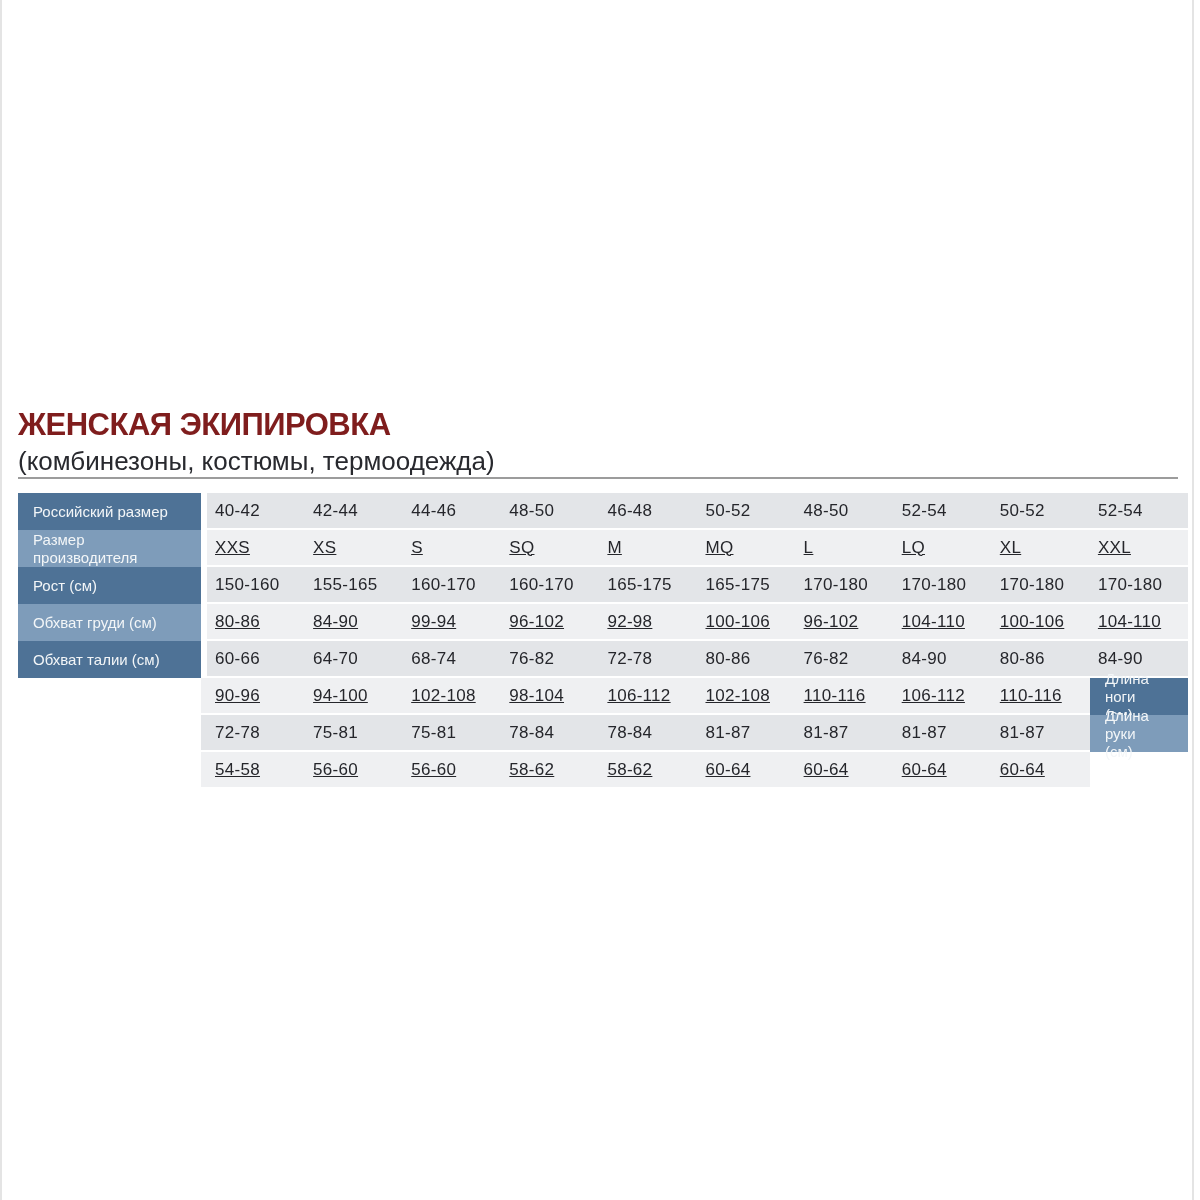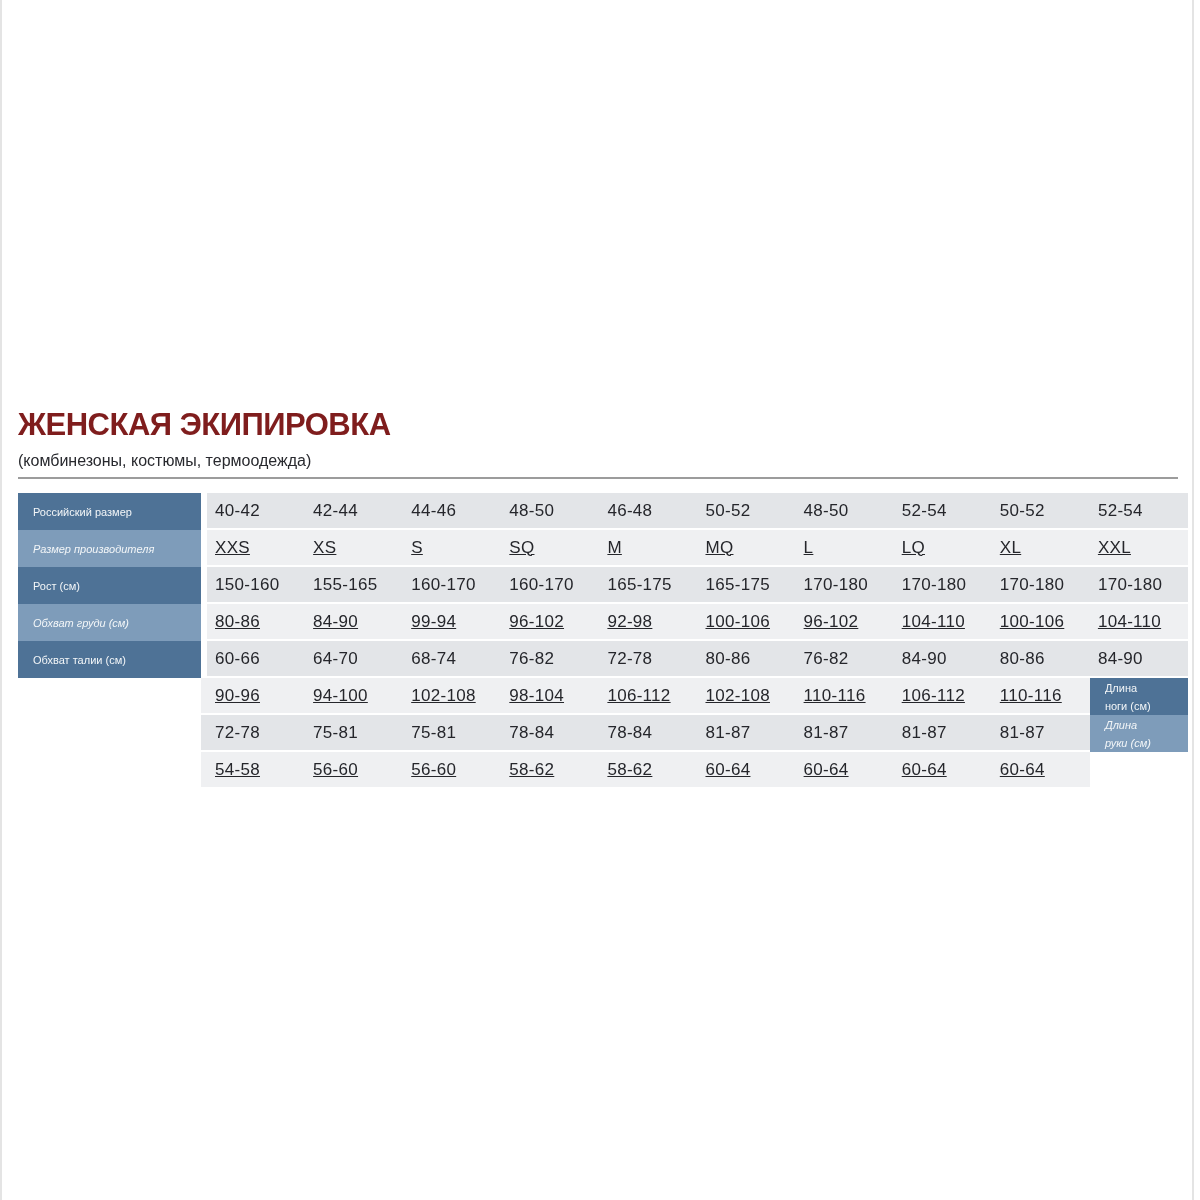--- a/index.html
+++ b/index.html
@@ -34,21 +34,21 @@
     margin: 0;
     font-size: 31px;
     line-height: 33px;
     font-weight: bold;
     letter-spacing: -0.5px;
     color: #7f1d1d;
     text-transform: uppercase;
   }
   .page-subtitle {
     margin-top: 5px;
-    font-size: 16px;
+    font-size: 26px;
     line-height: 30px;
     font-weight: 400;
     color: #28292e;
   }
   .divider {
     position: absolute;
     left: 18px;
     top: 477px;
     width: 1160px;
     height: 2px;
@@ -64,26 +64,26 @@
     grid-template-columns: 183px 6px repeat(10, 1fr);
     grid-auto-rows: 37px;
   }
   .cell {
     box-sizing: border-box;
     display: flex;
     align-items: center;
   }
   .cell.label {
     padding: 0 30px 0 15px;
-    font-size: 11px;
+    font-size: 15px;
     line-height: 18px;
     color: #f3f6f8;
   }
   .cell.label.odd  { background: #4e7296; }
-  .cell.label.even { background: #7e9cba; font-style: italic; }
+  .cell.label.even { background: #7e9cba; }
   .gap {
     background: transparent;
   }
   .cell.value {
     padding-left: 8px;
     font-size: 17px;
     letter-spacing: 0.3px;
     color: #25262b;
     border-bottom: 2px solid #ffffff;
   }

